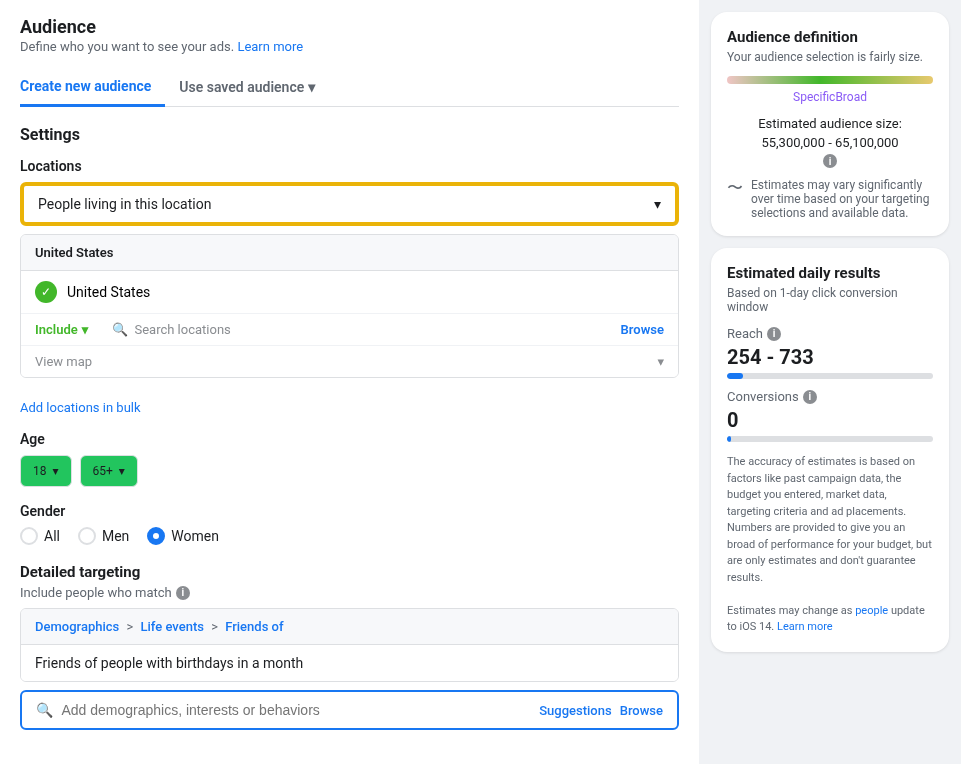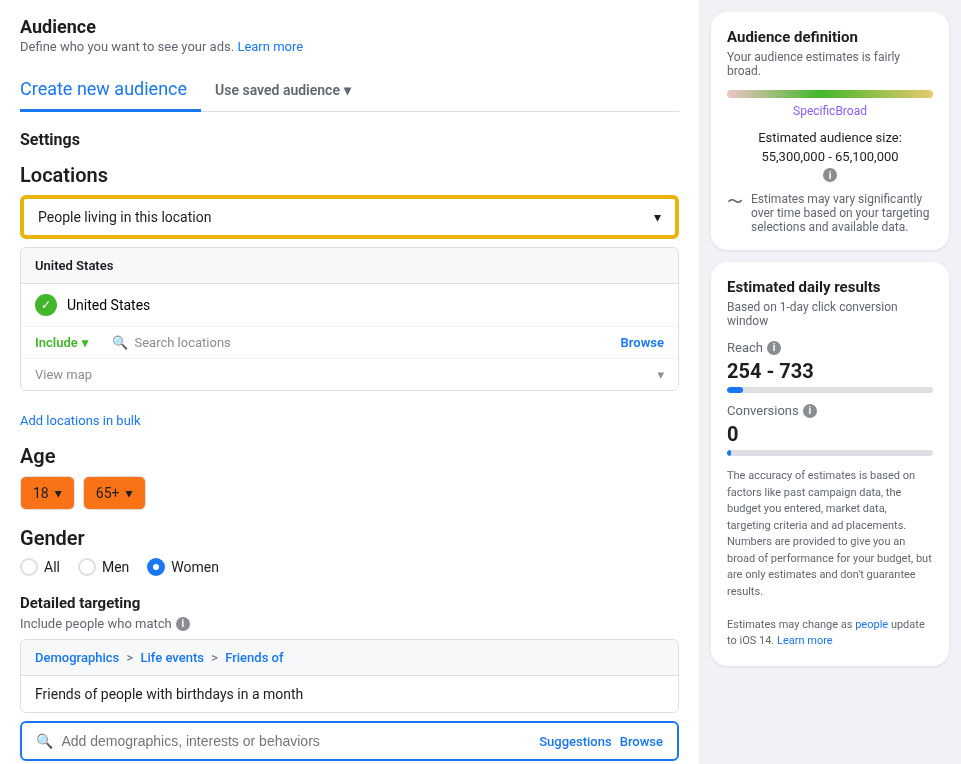--- a/index.html
+++ b/index.html
@@ -47,22 +47,22 @@
     
     .tabs {
       display: flex;
       border-bottom: 1px solid #dddfe2;
       margin: 14px 0 18px 0;
       gap: 0;
     }
 
     .tab {
       padding: 10px 14px 10px 0;
-      font-size: 18px;
-      font-weight: 400;
+      font-size: 14px;
+      font-weight: 700;
       color: #606770;
       cursor: pointer;
       border-bottom: 3px solid transparent;
       margin-bottom: -1px;
     }
 
     .tab.active {
       color: #1877f2;
       border-bottom-color: #1877f2;
     }
@@ -80,21 +80,21 @@
 
     
     .settings-title {
       font-size: 16px;
       font-weight: 700;
       color: #1c1e21;
       margin-bottom: 14px;
     }
 
     .field-label {
-      font-size: 20px;
+      font-size: 14px;
       font-weight: 600;
       color: #1c1e21;
       margin-bottom: 8px;
     }
 
     
     .dropdown-select {
       width: 100%;
       border: 4px solid #eab308;
       border-radius: 6px;
@@ -212,24 +212,24 @@
       margin-top: 8px;
     }
 
     .age-dropdown {
       display: flex;
       align-items: center;
       gap: 6px;
       border: 1px solid #dddfe2;
       border-radius: 6px;
       padding: 8px 12px;
-      font-size: 14px;
-      color: #1c1e21;
-      cursor: pointer;
-      background: #f97316;
+      font-size: 12px;
+      color: #1c1e21;
+      cursor: pointer;
+      background: #22c55e;
     }
 
     
     .gender-section { margin-top: 16px; }
 
     .gender-row {
       display: flex;
       align-items: center;
       gap: 18px;
       margin-top: 8px;
@@ -573,21 +573,21 @@
         <span>Browse</span>
       </div>
     </div>
   </div>
 </div>
 
 <div class="right-panel">
 
   <div class="card">
     <div class="card-title">Audience definition</div>
-    <div class="card-subtitle">Your audience estimates is fairly broad.</div>
+    <div class="card-subtitle">Your audience selection is fairly size.</div>
 
     <div class="gauge-container"></div>
     <div class="gauge-labels">
       <span>Specific</span>
       <span>Broad</span>
     </div>
 
     <div class="audience-size">
       <span>Estimated audience size:</span>
       <span>55,300,000 - 65,100,000</span>

